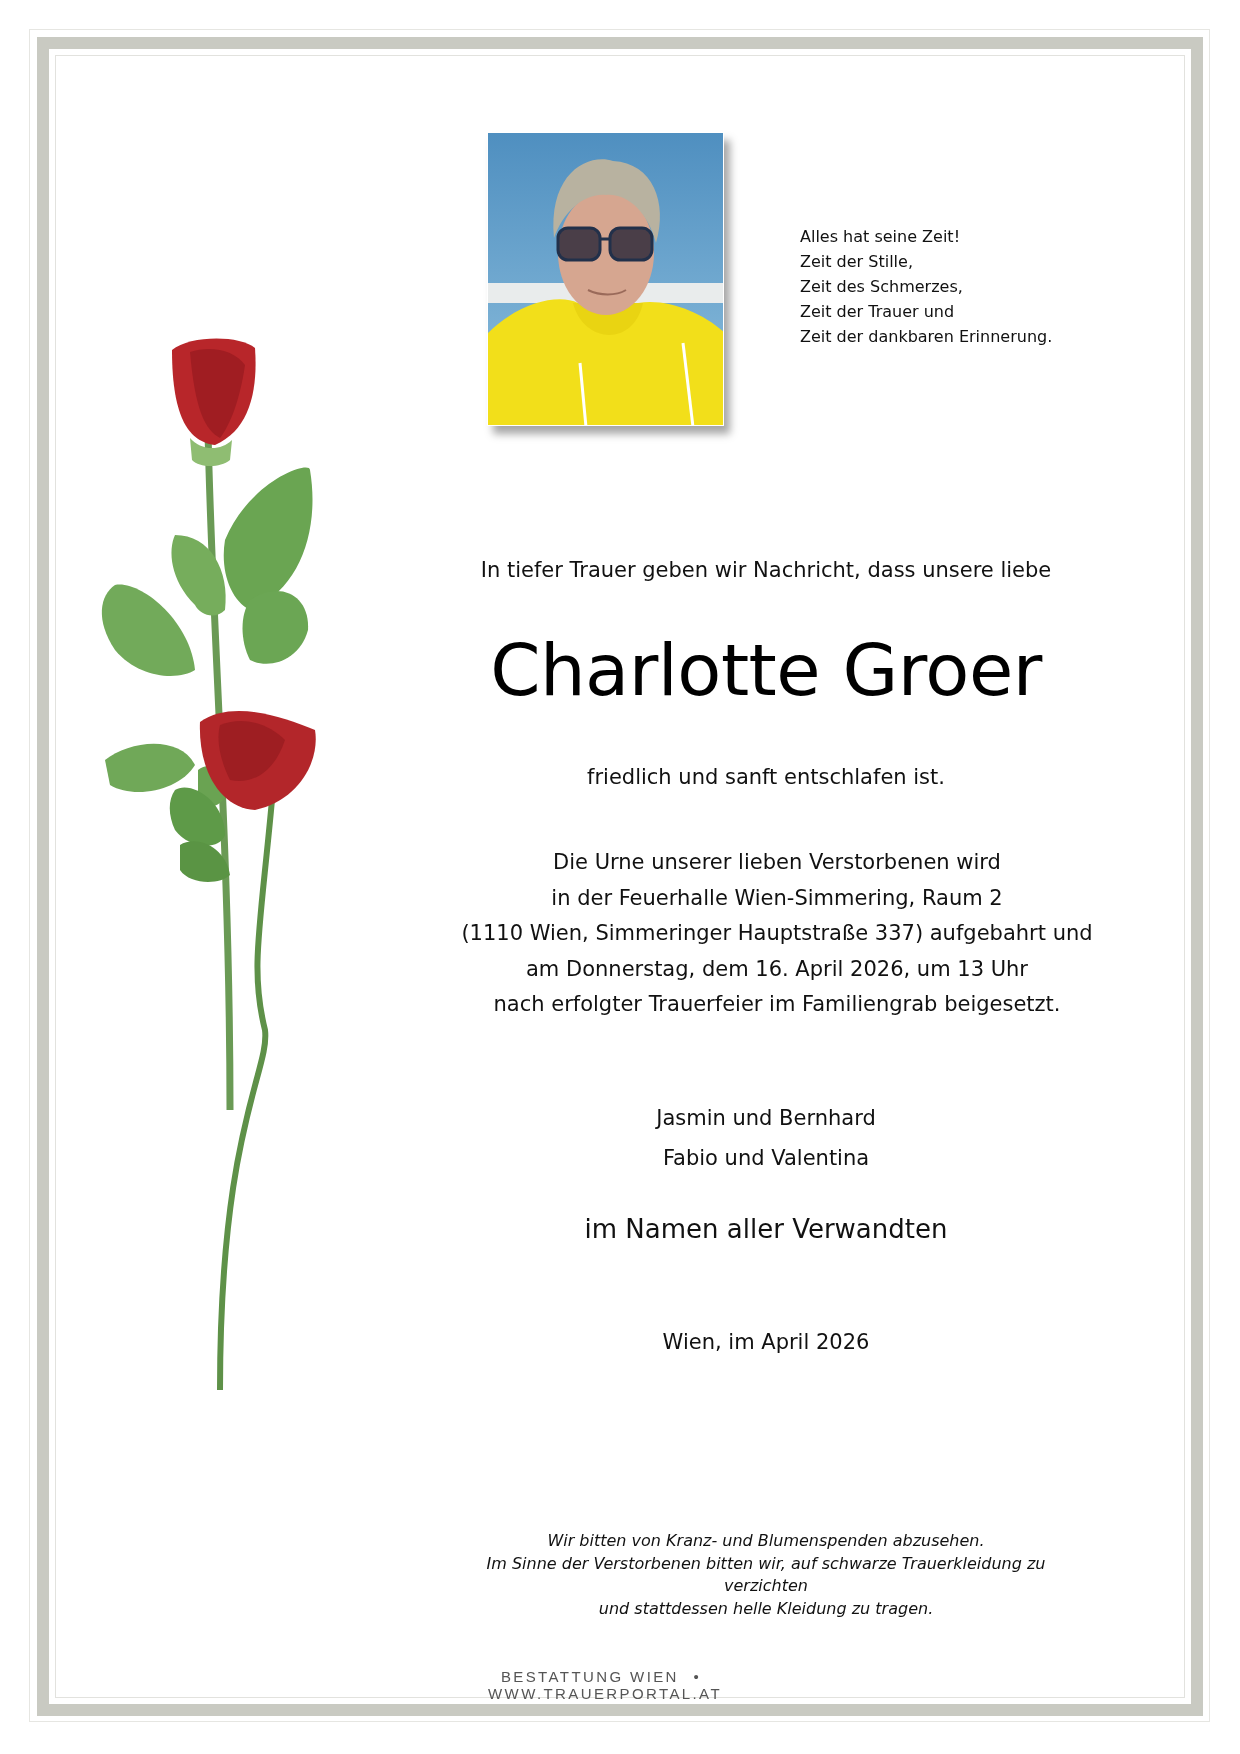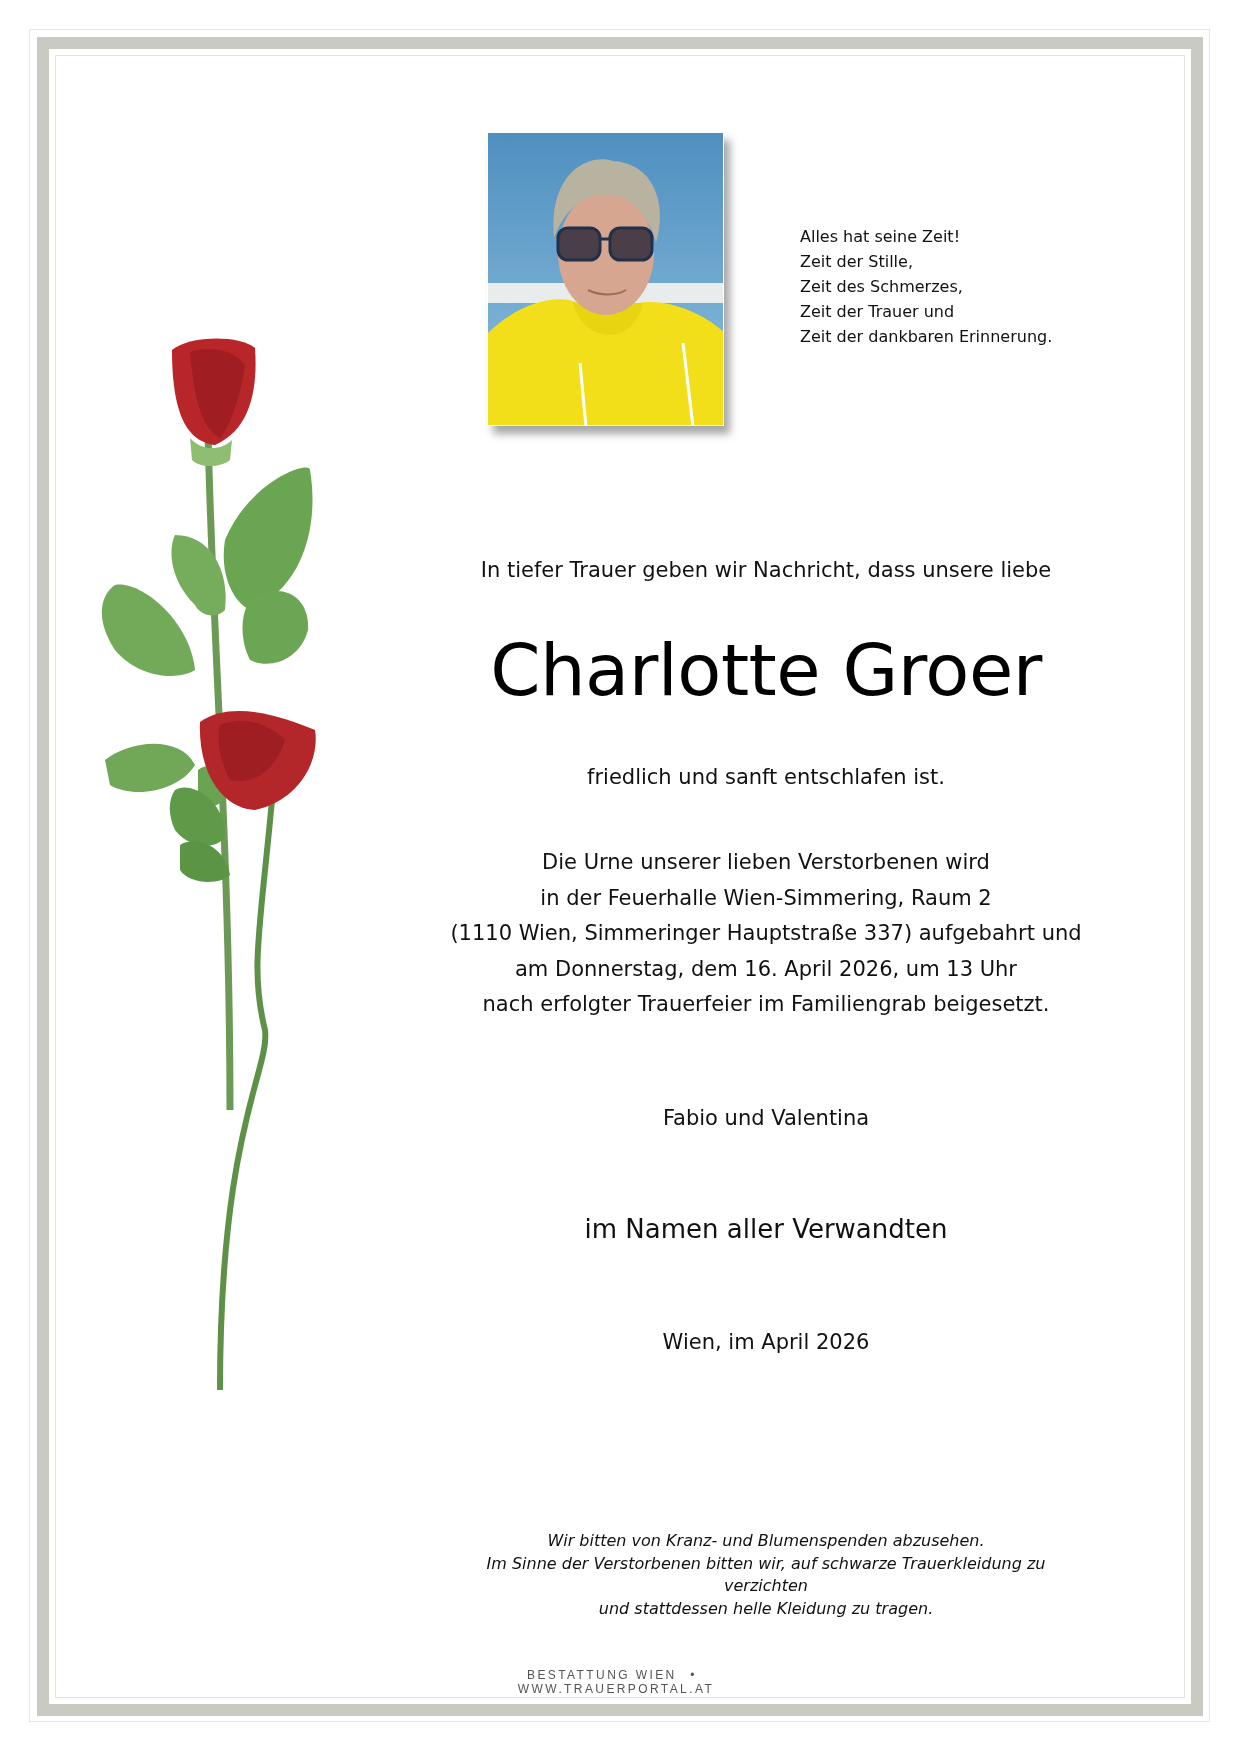--- a/index.html
+++ b/index.html
@@ -13,26 +13,26 @@
 
   .poem { position:absolute; left:800px; top:216px; font-size:16px; line-height:25px; color:#111;margin-top:8px; }
   .poem div { white-space:nowrap; }
 
   .rose { position:absolute; left:80px; top:330px; width:300px; height:1080px; }
 
   .col { position:absolute; left:446px; width:640px; text-align:center; }
   .intro { top:558px; font-size:21px; }
   .name { top:630px; font-size:72px; letter-spacing:-0.5px; line-height:80px; color:#000; }
   .p1 { top:760px; font-size:21px; line-height:35px; }
-  .p2 { top:845px; font-size:21px; line-height:35.5px; }
+  .p2 { top:845px; font-size:21px; line-height:35.5px;margin-left:11px; }
   .fam { top:1098px; font-size:21px; line-height:40px; }
   .onbehalf { top:1214px; font-size:26px; }
   .place { top:1330px; font-size:21px; }
   .notes { top:1506px; font-size:16px; line-height:22.5px; font-style:italic;margin-top:24px; }
-  .footer { position:absolute; left:436px; top:1668px; width:360px; text-align:center; font-size:12px; letter-spacing:2.4px; color:#555; font-family:"Liberation Sans", sans-serif; }
+  .footer { position:absolute; left:425px; top:1668px; width:360px; text-align:center; font-size:15px; letter-spacing:2.4px; color:#555; font-family:"Liberation Sans", sans-serif; }
 </style>
 </head>
 <body>
 
 <div class="frame-outer"></div>
 <div class="frame-band"></div>
 <div class="frame-inner"></div>
 
 <div class="rose">
   <svg width="300" height="1080" viewBox="0 0 300 1080">
@@ -102,20 +102,21 @@
 
 <div class="col p2">
   <div>Die Urne unserer lieben Verstorbenen wird</div>
   <div>in der Feuerhalle Wien-Simmering, Raum 2</div>
   <div>(1110 Wien, Simmeringer Hauptstraße 337) aufgebahrt und</div>
   <div>am Donnerstag, dem 16. April 2026, um 13 Uhr</div>
   <div>nach erfolgter Trauerfeier im Familiengrab beigesetzt.</div>
 </div>
 
 <div class="col fam">
+  <div>Jasmin und Bernhard</div>
   <div>Fabio und Valentina</div>
 </div>
 <div class="col onbehalf">im Namen aller Verwandten</div>
 
 <div class="col place">Wien, im April 2026</div>
 
 <div class="col notes">
   <div>Wir bitten von Kranz- und Blumenspenden abzusehen.</div>
   <div>Im Sinne der Verstorbenen bitten wir, auf schwarze Trauerkleidung zu verzichten</div>
   <div>und stattdessen helle Kleidung zu tragen.</div>

